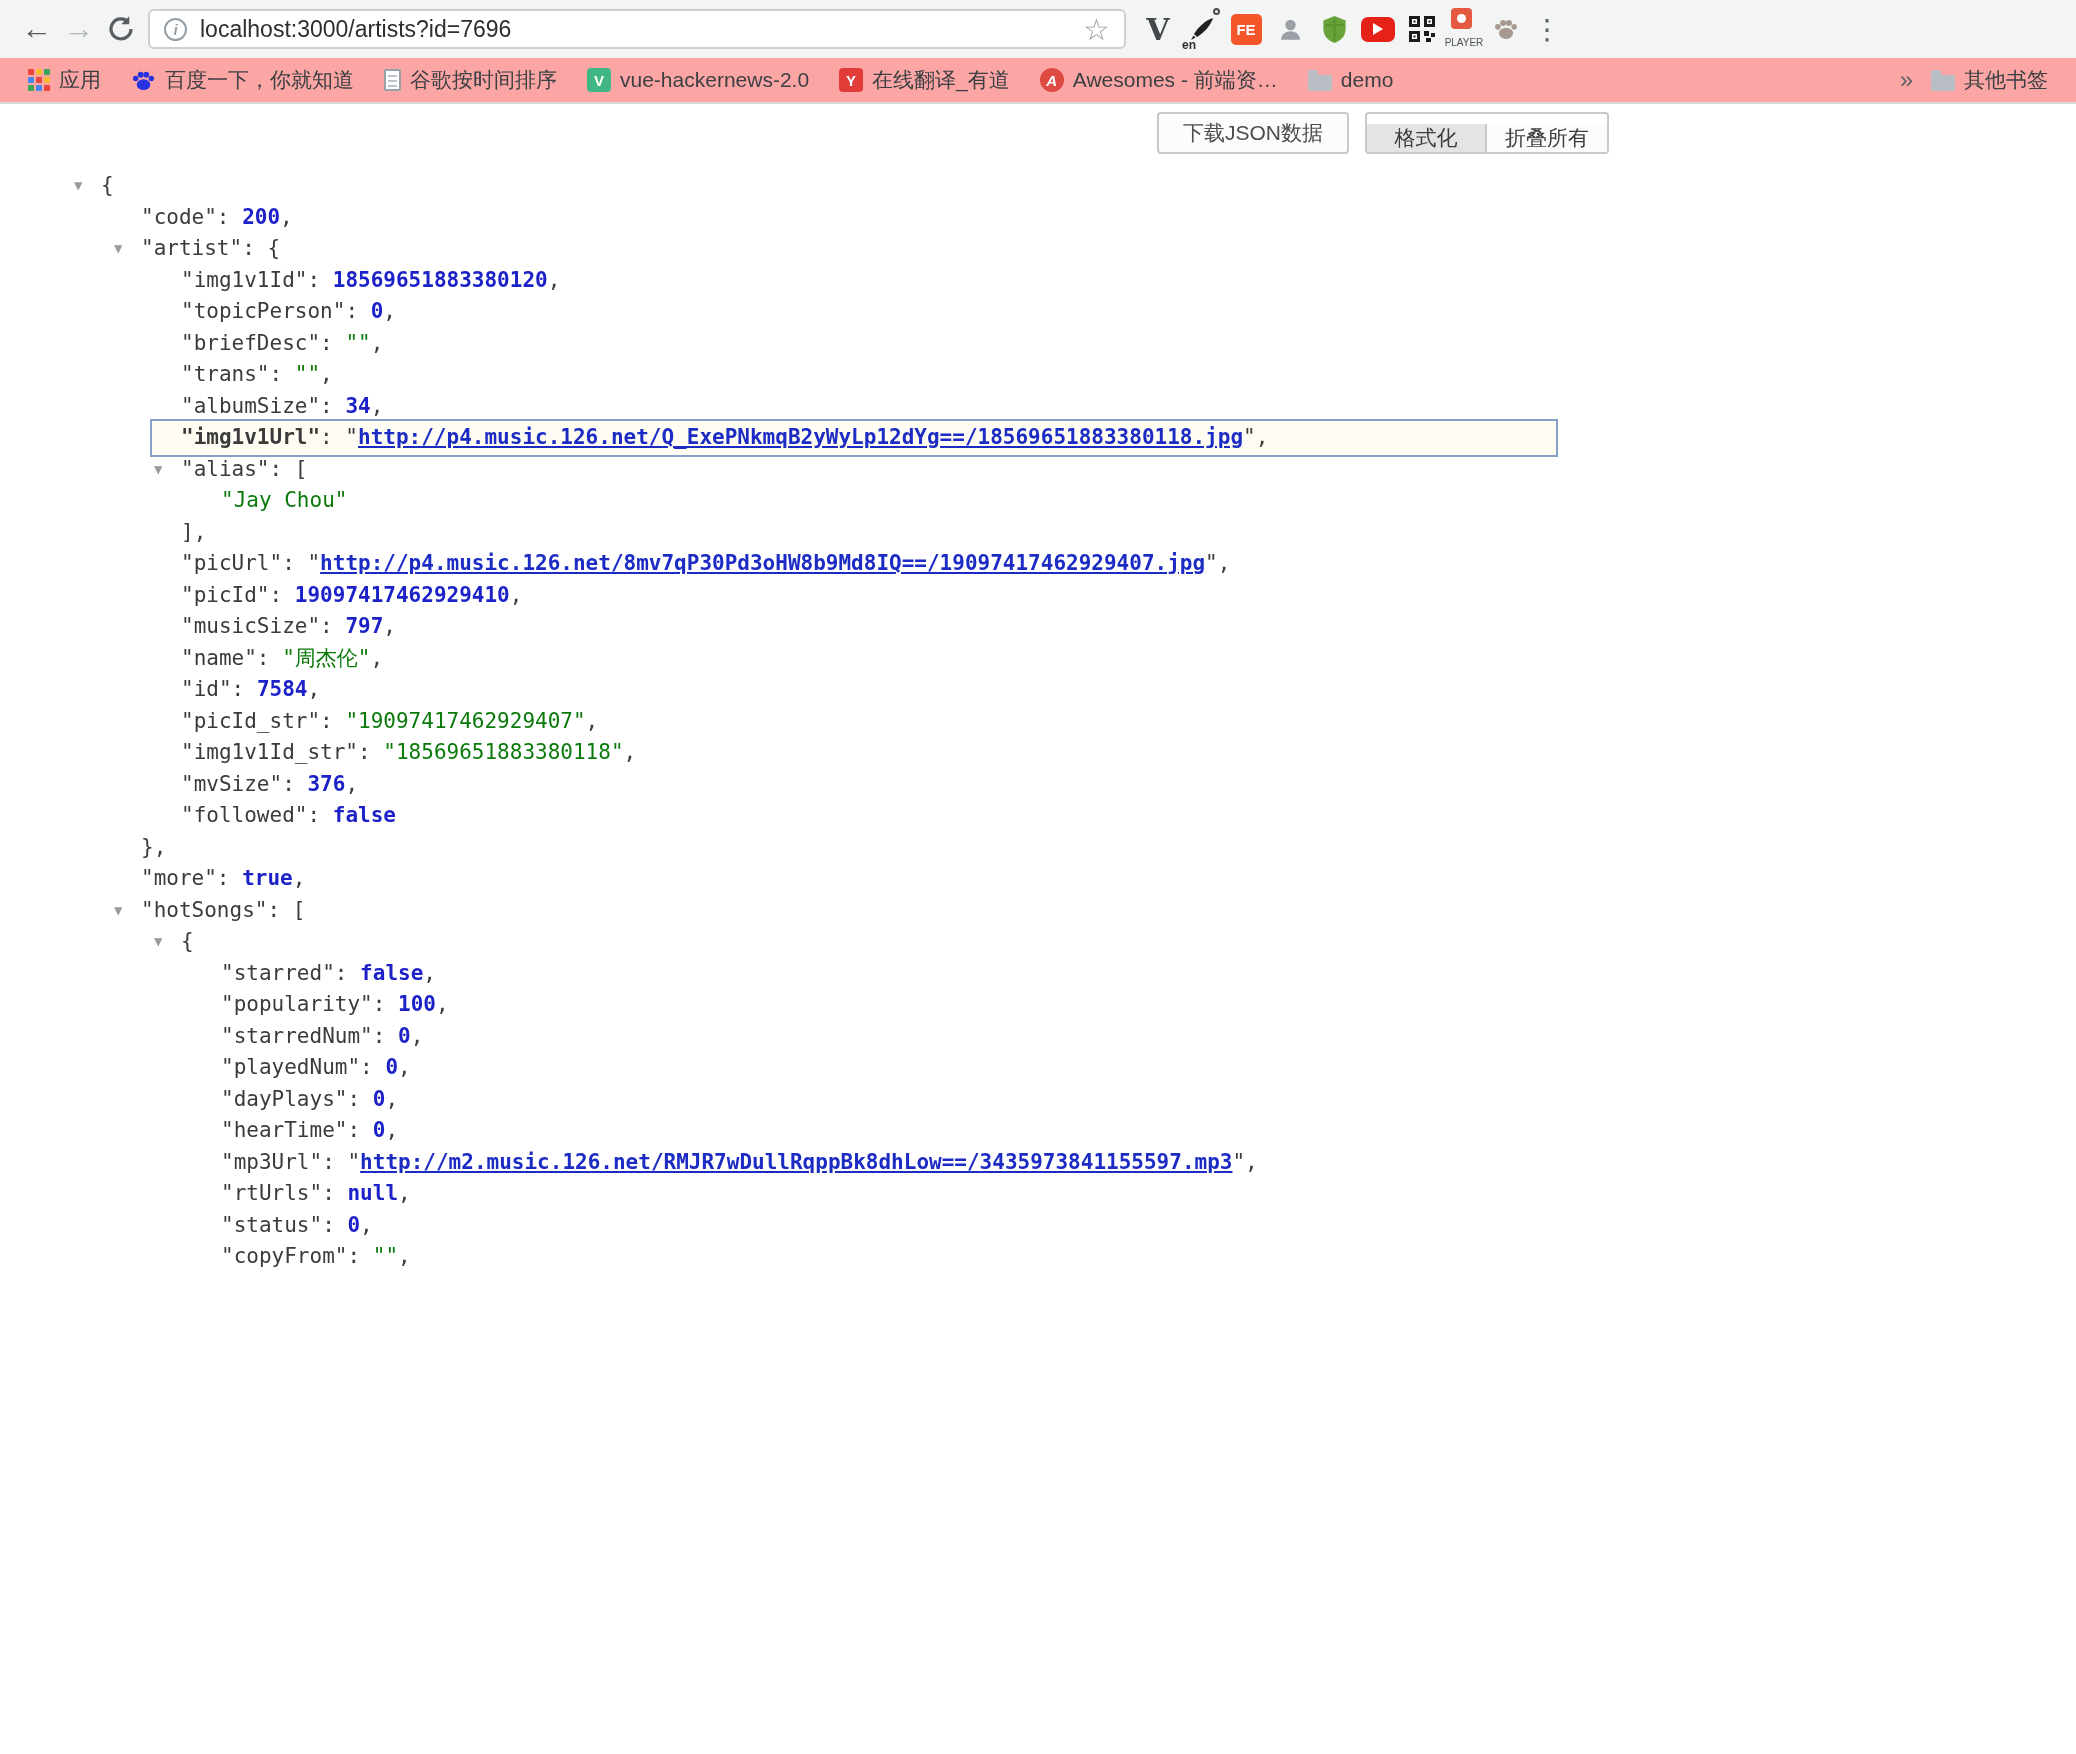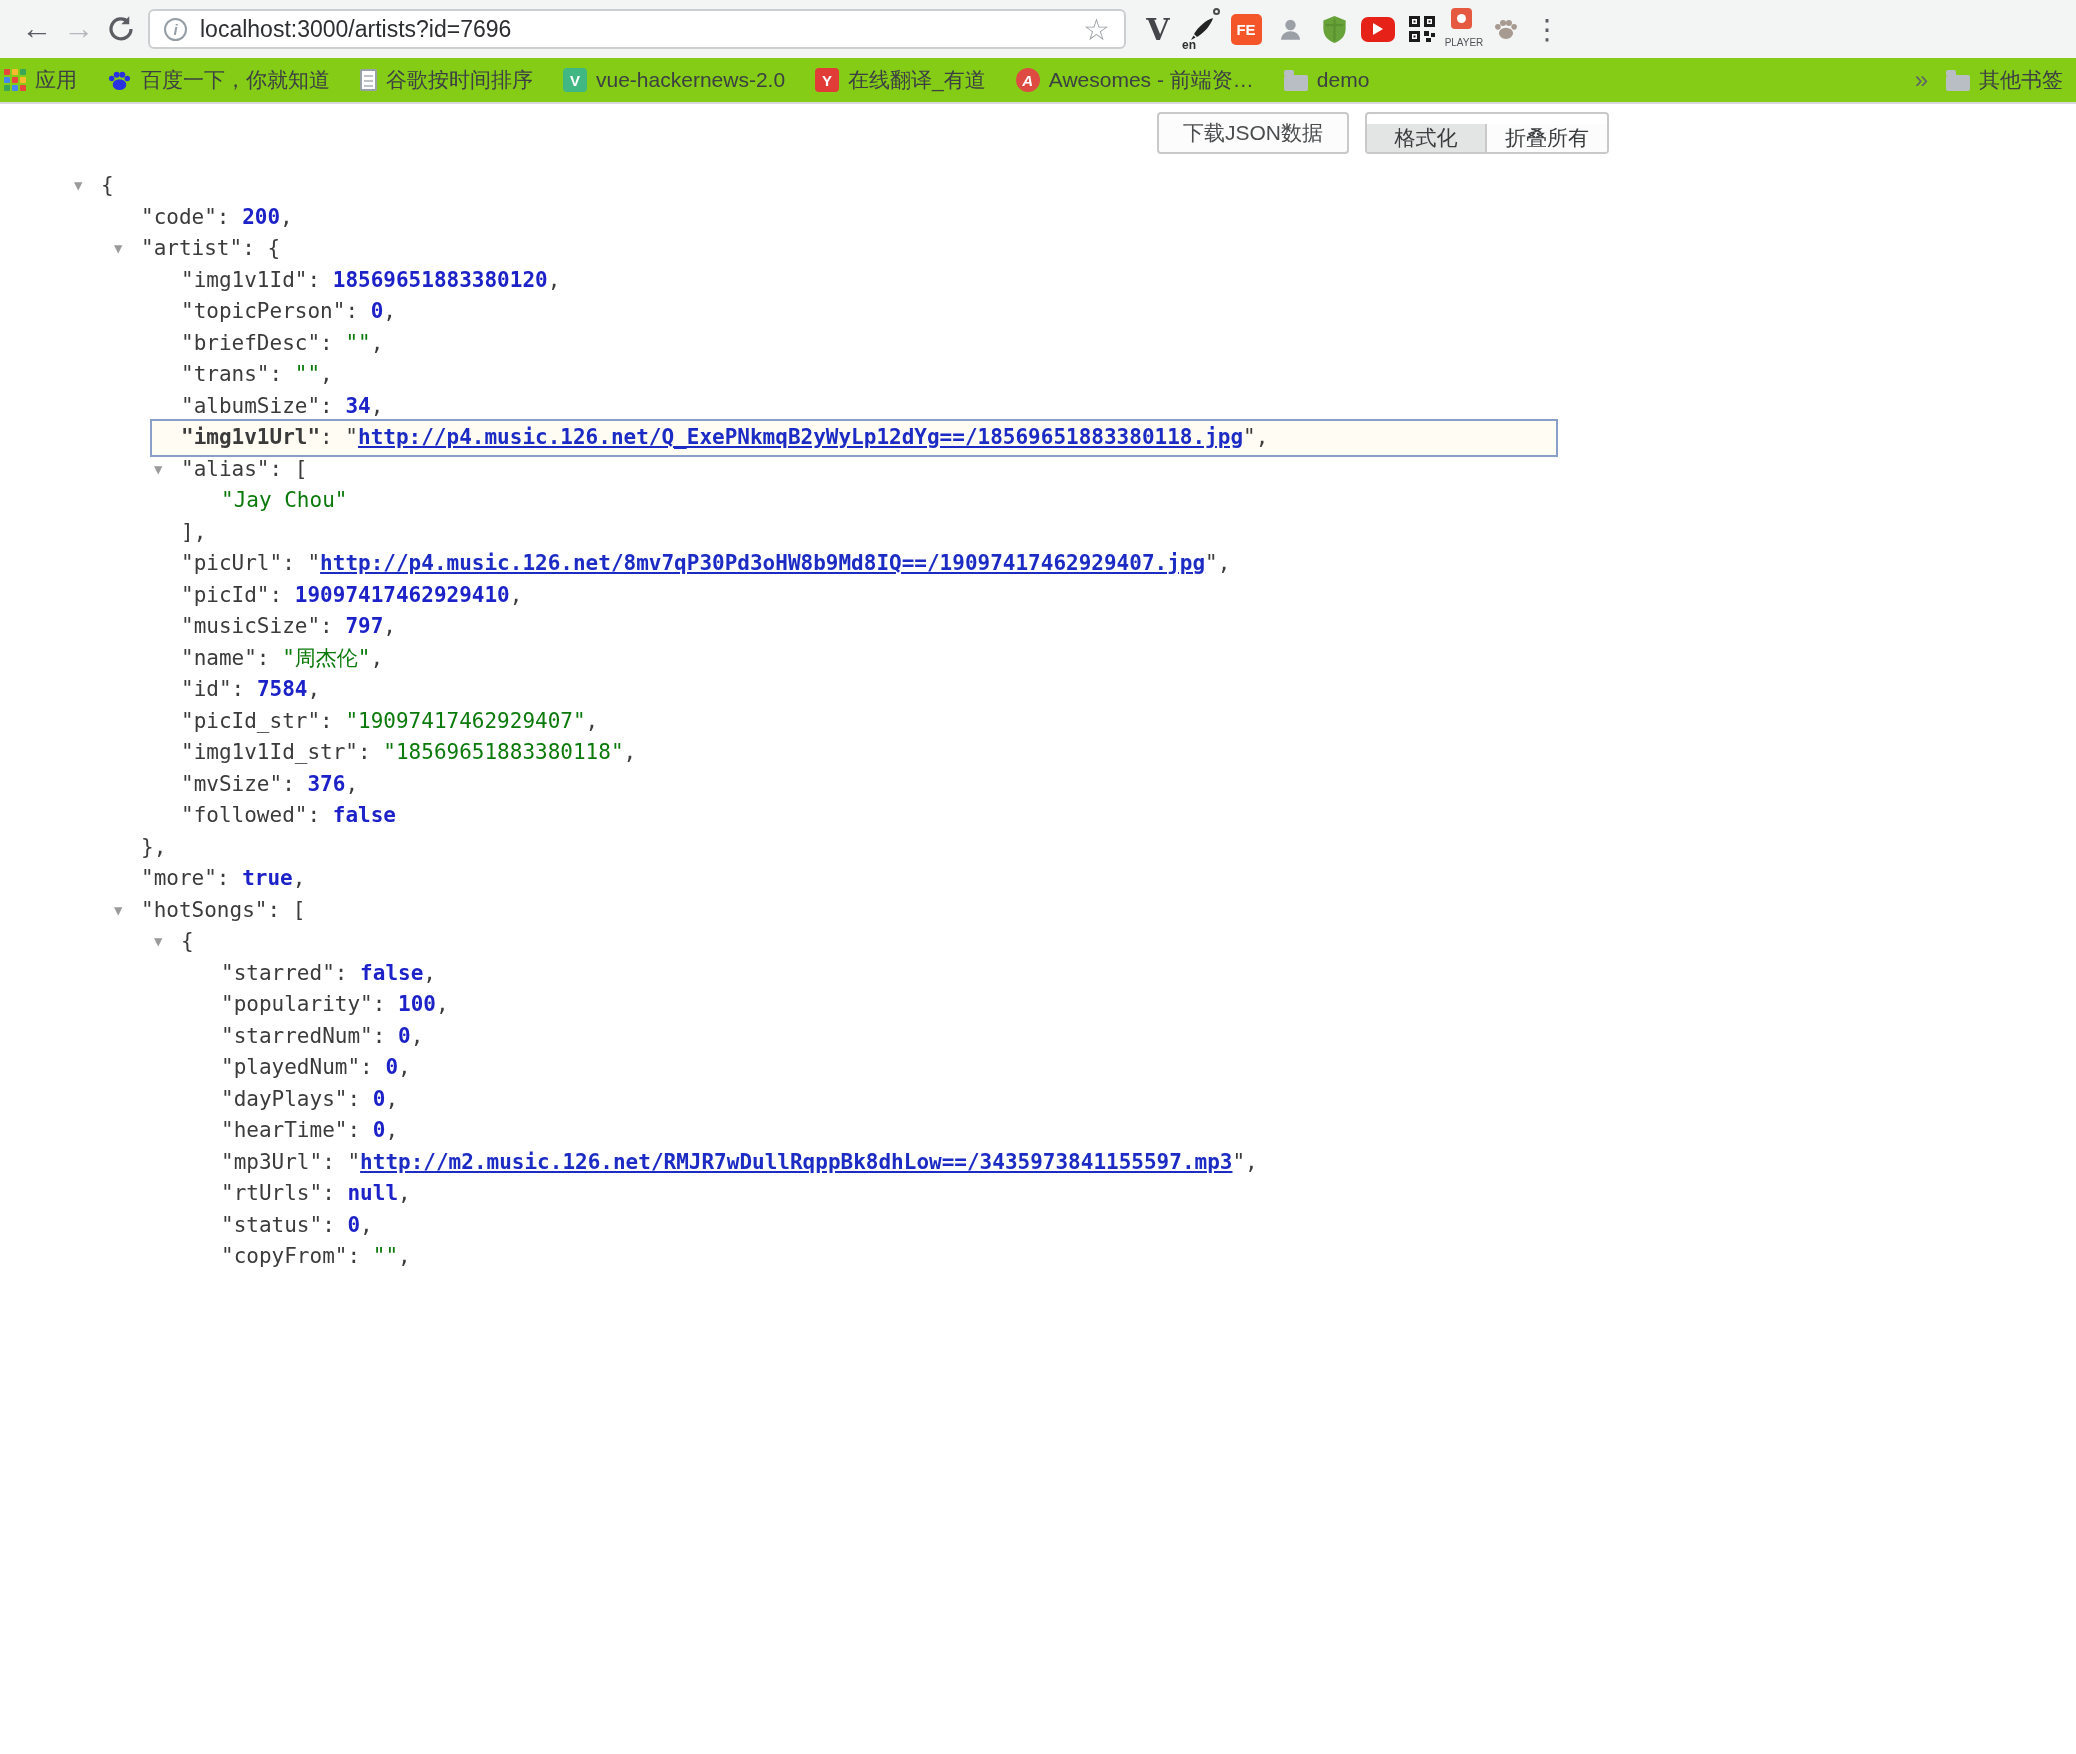--- a/index.html
+++ b/index.html
@@ -68,41 +68,41 @@
   .ext-player { width:40px; height:44px; position:relative; }
   .pl-box { position:absolute; top:1px; left:7px; width:21px; height:21px;
             background:#e4593f; border-radius:4px; }
   .pl-box::after { content:""; position:absolute; left:6px; top:6px; width:9px;
                    height:9px; border-radius:50%; background:#fff; }
   .pl-label { position:absolute; bottom:3px; left:0; right:0; text-align:center;
               font-size:10px; color:#4f5256; font-style:normal; }
   .menu-dots { width:38px; text-align:center; font-size:28px; color:#5a5e63; flex:none; }
 
   
-  .bookmarks { height:46px; background:#84cc16; border-bottom:2px solid #d5d7da;
-               display:flex; align-items:center; padding:0 4px; }
+  .bookmarks { height:46px; background:#fca5a5; border-bottom:2px solid #d5d7da;
+               display:flex; align-items:center; padding:0 28px; }
   .bm { display:flex; align-items:center; gap:9px; margin-right:30px; }
   .bm-label { font-size:21px; color:#3c4043; white-space:nowrap; }
   .bm-apps { display:grid; grid-template-columns:repeat(3,6px);
              grid-auto-rows:6px; gap:2px; flex:none; }
   .bm-apps i { border-radius:1px; }
   .bm-apps i:nth-child(1){background:#e8453c}.bm-apps i:nth-child(2){background:#f9bb2d}
   .bm-apps i:nth-child(3){background:#3aa757}.bm-apps i:nth-child(4){background:#4688f1}
   .bm-apps i:nth-child(5){background:#e8453c}.bm-apps i:nth-child(6){background:#f9bb2d}
   .bm-apps i:nth-child(7){background:#3aa757}.bm-apps i:nth-child(8){background:#4688f1}
   .bm-apps i:nth-child(9){background:#e8453c}
   .badge-sq { width:24px; height:24px; border-radius:4px; color:#fff; font-size:15px;
               font-weight:bold; display:flex; align-items:center; justify-content:center;
               flex:none; }
   .vue-badge { background:#41b883; }
   .yd-badge  { background:#e23c39; }
   .aw-badge  { background:#dd4b43; border-radius:50%; font-style:italic; }
   .bm-right { margin-left:auto; display:flex; align-items:center; gap:18px; }
   .chev { font-size:24px; color:#5f6368; }
-  .bm-right .bm { margin-right:9px;font-family:Liberation Serif, serif; }
+  .bm-right .bm { margin-right:0;font-family:Liberation Serif, serif; }
 
   
   .page { position:relative; height:1594px; background:#fff;margin-left:44px; }
   .controls { position:absolute; left:1113px; top:8px; display:flex; }
   .btn-download { height:42px; padding:0 24px; font-size:21px; color:#4a4c4e;
                   background:#fcfcfc; border:2px solid #c9c9c9; border-radius:4px;
                   margin-right:16px; display:flex; align-items:center; }
   .seg { display:flex; height:42px; border:2px solid #c9c9c9; border-radius:4px;
          overflow:hidden;align-items:flex-end; }
   .seg-btn { width:120px; font-size:21px; color:#3a3c3e; display:flex;

